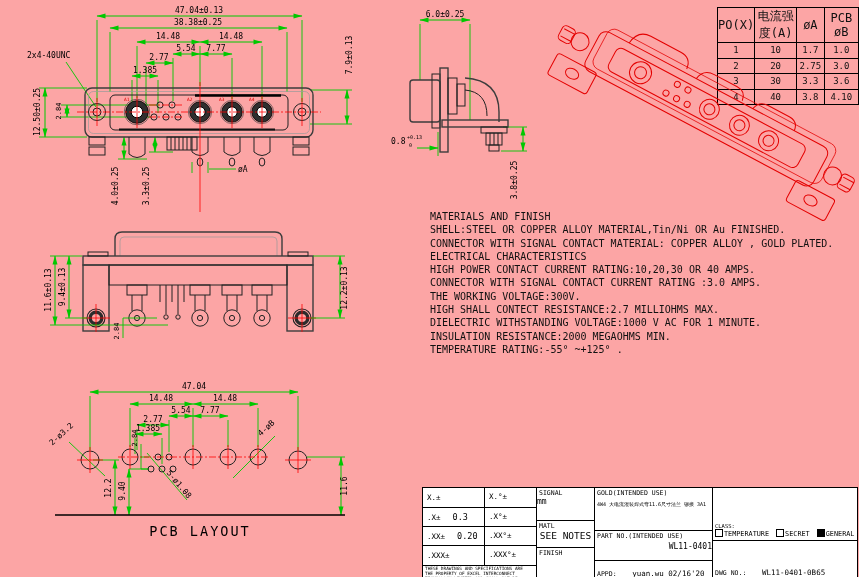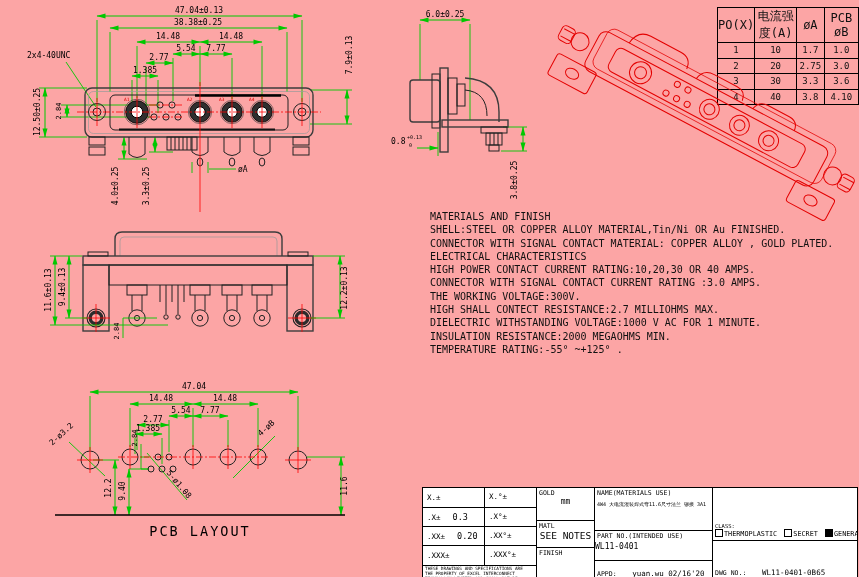--- a/index.html
+++ b/index.html
@@ -462,48 +462,48 @@
     <div class="tb tolcell" style="left:62px;top:39px;width:52px;height:19px"><span>.XX°±</span></div>
     <div class="tb tolcell" style="left:0;top:58px;width:62px;height:20px"><span>.XXX±</span><span class="tolval"></span></div>
     <div class="tb tolcell" style="left:62px;top:58px;width:52px;height:20px"><span>.XXX°±</span></div>
     <div class="tb legal" style="left:0;top:78px;width:114px;height:12px;border-bottom:none">
       <div>THESE DRAWINGS AND SPECIFICATIONS ARE</div>
       <div>THE PROPERTY OF EXCEL INTERCONNECT</div>
       <div>TECHNOLOGY LIMITED AND SHALL NOT BE</div>
     </div>
 
     <div class="tb" style="left:114px;top:0;width:58px;height:33px">
-      <span class="tb-lab">GOLD</span>
-      <div class="tb-val" style="text-align:center">mm</div>
+      <span class="tb-lab">SIGNAL</span>
+      <div class="tb-val" style="">mm</div>
     </div>
     <div class="tb" style="left:114px;top:33px;width:58px;height:27px">
       <span class="tb-lab">MATL</span>
       <div style="font-size:9.5px;text-align:center">SEE NOTES</div>
     </div>
     <div class="tb" style="left:114px;top:60px;width:58px;height:30px;border-bottom:none">
       <span class="tb-lab">FINISH</span>
     </div>
 
     <div class="tb" style="left:172px;top:0;width:118px;height:43px">
-      <span class="tb-lab">NAME(MATERIALS USE)</span>
+      <span class="tb-lab">GOLD(INTENDED USE)</span>
       <div style="font-size:5px;padding:4px 1px 0 2px;white-space:nowrap">4W4 大电流混装焊式弯11.6尺寸法兰 铆接 3A1</div>
     </div>
     <div class="tb" style="left:172px;top:43px;width:118px;height:30px">
       <span class="tb-lab">PART NO.(INTENDED USE)</span>
-      <div style="font-size:8px;text-align:left;padding-top:2px">WL11-0401</div>
+      <div style="font-size:8px;text-align:right;padding-top:2px">WL11-0401</div>
     </div>
     <div class="tb" style="left:172px;top:73px;width:118px;height:17px;border-bottom:none">
       <span class="tb-lab" style="display:inline">APPD:</span>
       <span style="font-size:7.5px;padding-left:6px">yuan.wu 02/16'20</span>
     </div>
 
     <div class="tb" style="left:290px;top:35px;width:144px;height:18px;border-right:none">
       <span style="font-size:5.5px;display:block;padding-left:2px">CLASS:</span>
       <div class="classline">
-        <span class="box"></span><span>THERMOPLASTIC</span>
+        <span class="box"></span><span>TEMPERATURE</span>
         <span class="box" style="margin-left:3px"></span><span>SECRET</span>
         <span class="box filled" style="margin-left:3px"></span><span>GENERAL</span>
       </div>
     </div>
     <div class="tb" style="left:290px;top:72px;width:144px;height:18px;border-right:none;border-bottom:none">
       <span class="tb-lab" style="display:inline">DWG NO.:</span>
       <span style="font-size:7.5px;padding-left:6px">WL11-0401-0B65</span>
     </div>
   </div>
 

